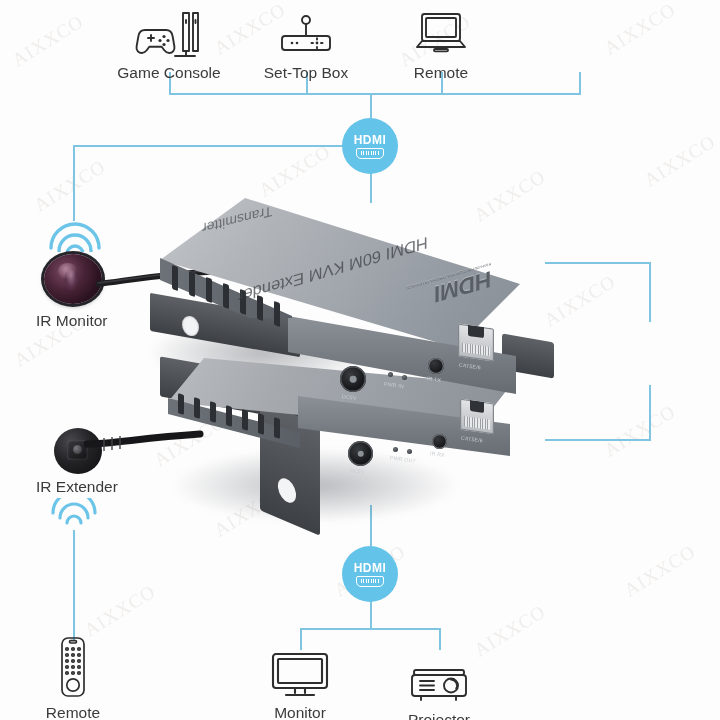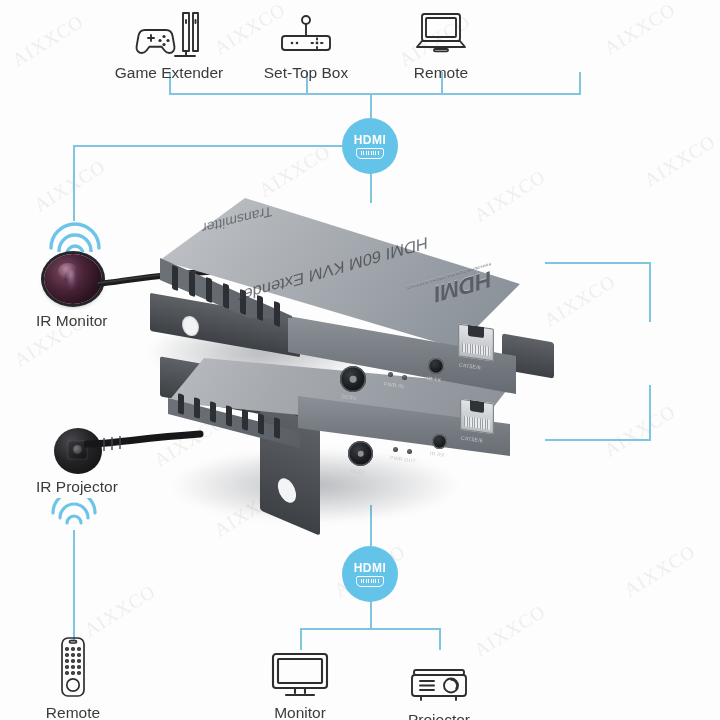--- a/index.html
+++ b/index.html
@@ -278,21 +278,21 @@
           <circle cx="33" cy="28.5" r="1.6" fill="#2e2e2e" stroke="none"></circle>
           <circle cx="37" cy="32.5" r="1.6" fill="#2e2e2e" stroke="none"></circle>
           <circle cx="33" cy="36.5" r="1.6" fill="#2e2e2e" stroke="none"></circle>
           <circle cx="29" cy="32.5" r="1.6" fill="#2e2e2e" stroke="none"></circle>
           <path d="M52 5h6v38h-6zM62 5h5v38h-5z"></path>
           <path d="M55 43v5M44 48h20"></path>
           <path d="M55 12v3M64.5 12v3"></path>
         </g>
       </svg>
     </div>
-    <div class="cap">Game Extender</div>
+    <div class="cap">Game Console</div>
   </div>
 
   <div class="dev" style="left:236px;top:8px;">
     <div class="glyph">
       <svg width="66" height="52" viewBox="0 0 66 52">
         <g fill="none" stroke="#2e2e2e" stroke-width="1.9" stroke-linecap="round" stroke-linejoin="round">
           <circle cx="33" cy="12" r="4"></circle>
           <path d="M33 16v12"></path>
           <rect x="9" y="28" width="48" height="14" rx="3"></rect>
           <circle cx="19" cy="35" r="1.3" fill="#2e2e2e" stroke="none"></circle>
@@ -354,21 +354,21 @@
   <svg class="ircord" style="left:96px;top:262px;" width="130" height="40">
     <path d="M2 22 C 30 19, 60 12, 126 9" stroke="#1d1d1f" stroke-width="6" fill="none" stroke-linecap="round"></path>
     <path d="M2 21 C 30 18, 60 11, 126 8" stroke="#3a3a3e" stroke-width="1.6" fill="none" stroke-linecap="round"></path>
   </svg>
 
   <div class="ir-wrap" style="left:40px;top:426px;width:140px;">
     <div class="receiver" style="margin-left:14px;">
       <div class="rdome"></div>
       <div class="rwin"></div>
     </div>
-    <div class="ir-cap" style="text-align:left;margin-left:-4px;margin-top:2px;">IR Projector</div>
+    <div class="ir-cap" style="text-align:left;margin-left:-4px;margin-top:2px;">IR Extender</div>
   </div>
   <svg class="ircord" style="left:84px;top:424px;" width="120" height="40">
     <path d="M2 20 C 28 20, 56 14, 116 10" stroke="#17171a" stroke-width="7" fill="none" stroke-linecap="round"></path>
     <path d="M20 14 l0 13 M28 13 l0 13 M36 12 l0 13" stroke="#46464b" stroke-width="1.4" fill="none"></path>
   </svg>
 
   <svg style="position:absolute;left:48px;top:498px;z-index:5;" width="52" height="30" viewBox="0 0 52 30">
     <g fill="none" stroke="#6cc5e8" stroke-width="3.2" stroke-linecap="round">
       <path d="M5 24a21 21 0 0 1 42 0" transform="translate(0,-9)"></path>
       <path d="M12 24a14 14 0 0 1 28 0" transform="translate(0,-4)"></path>

